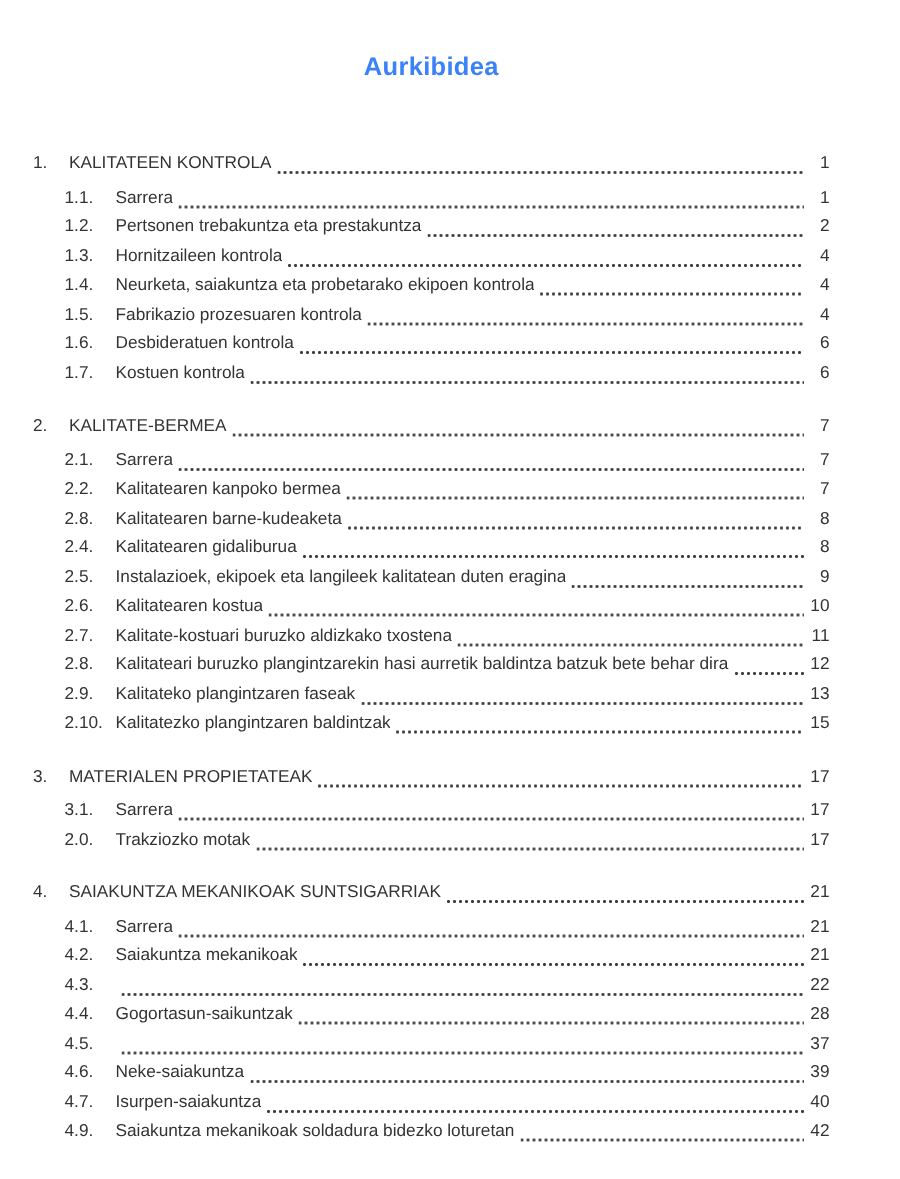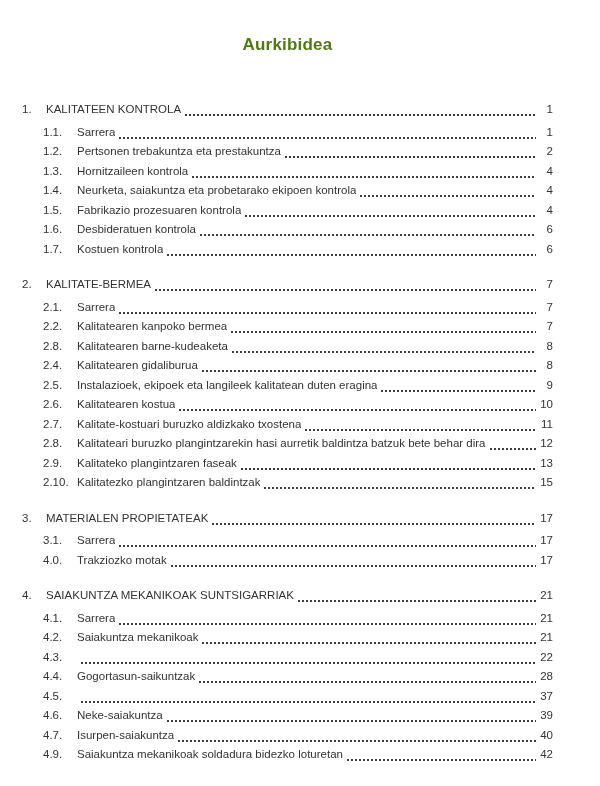--- a/index.html
+++ b/index.html
@@ -16,21 +16,21 @@
     font-family: "Liberation Sans", "DejaVu Sans", sans-serif;
     color: #333333;
     box-sizing: border-box;
     padding: 34px 47px 0 22px;
   }
   .title {
     margin: 0 0 44px 0;
     text-align: center;
     font-size: 17px;
     font-weight: bold;
-    color: #4d7c0f;
+    color: #3b82f6;
     letter-spacing: 0.2px;
     line-height: 22px;
   }
   .toc-section {
     margin-bottom: 16px;
   }
   .toc-row {
     display: flex;
     align-items: baseline;
     line-height: 19.5px;
@@ -203,21 +203,21 @@
           <span class="leader"></span>
           <span class="pagenum">17</span>
         </div>
         <div class="toc-row l2">
           <span class="num">3.1.</span>
           <span class="label">Sarrera</span>
           <span class="leader"></span>
           <span class="pagenum">17</span>
         </div>
         <div class="toc-row l2">
-          <span class="num">4.0.</span>
+          <span class="num">2.0.</span>
           <span class="label">Trakziozko motak</span>
           <span class="leader"></span>
           <span class="pagenum">17</span>
         </div>
       </div>
       <div class="toc-section">
         <div class="toc-row l1">
           <span class="num">4.</span>
           <span class="label">SAIAKUNTZA MEKANIKOAK SUNTSIGARRIAK</span>
           <span class="leader"></span>

